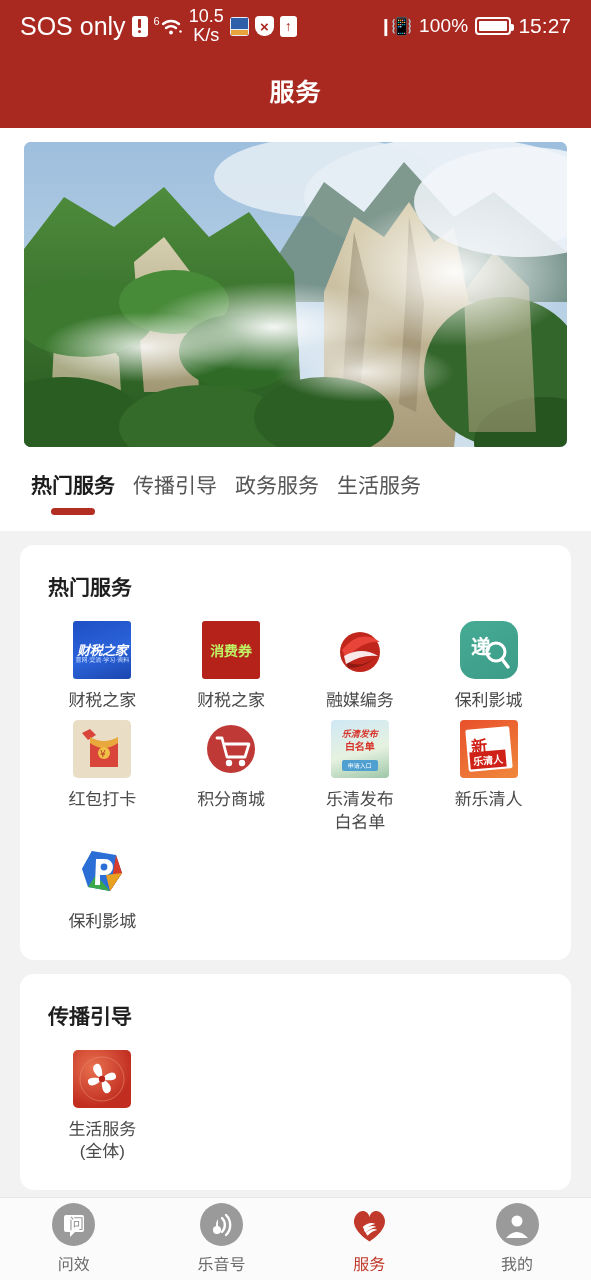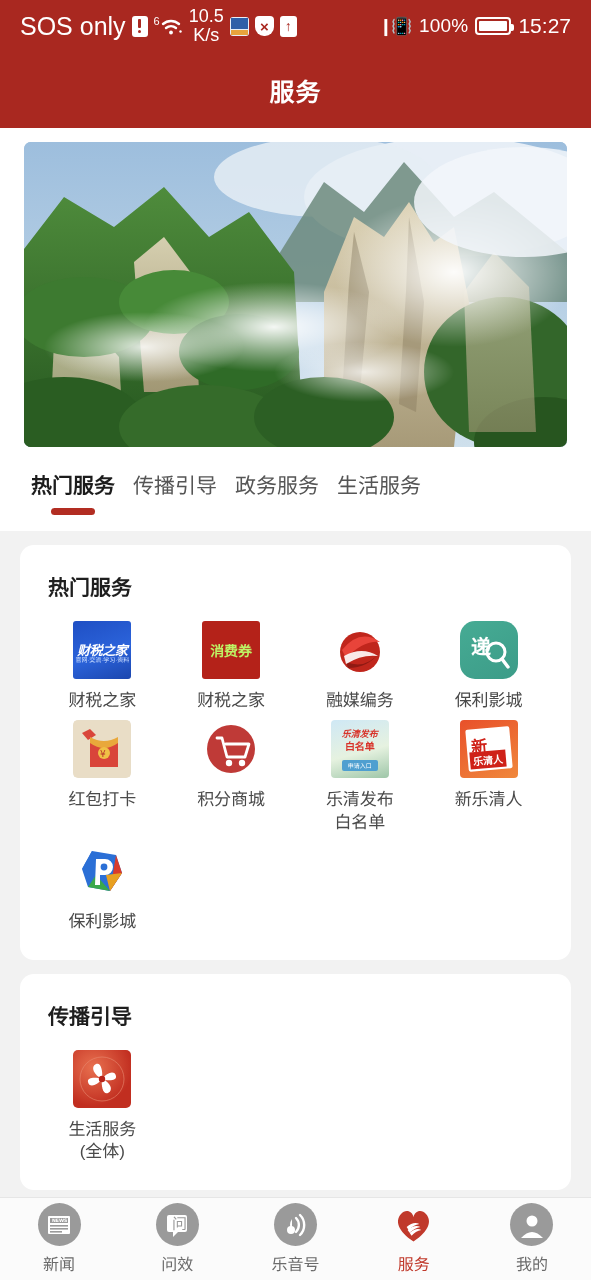--- a/index.html
+++ b/index.html
@@ -412,35 +412,20 @@
 (全体)</div>
         </div>
       </div>
     </div>
   </div>
 
 <div class="bottomnav" id="bottomnav">
     <div class="navitem">
       <div class="navcircle">
         <svg width="30" height="30" viewBox="0 0 30 30">
-          <rect x="4" y="6" width="22" height="18" fill="#fff" rx="1"></rect>
-          <rect x="6" y="8" width="18" height="5" fill="#9a9a9a"></rect>
-          <text x="8" y="12.3" font-size="4.6" fill="#fff" font-family="DejaVu Sans" font-weight="bold">NEWS</text>
-          <g fill="#9a9a9a">
-            <rect x="6" y="15" width="18" height="1.6"></rect>
-            <rect x="6" y="18" width="18" height="1.6"></rect>
-            <rect x="6" y="21" width="12" height="1.6"></rect>
-          </g>
-        </svg>
-      </div>
-      <div class="navlabel">新闻</div>
-    </div>
-    <div class="navitem">
-      <div class="navcircle">
-        <svg width="30" height="30" viewBox="0 0 30 30">
           <rect x="5" y="5" width="20" height="17" rx="2" fill="#fff"></rect>
           <path d="M11 22 l0 5 5 -5 z" fill="#fff"></path>
           <text x="10" y="19" font-size="15" fill="#9a9a9a" font-family="DejaVu Sans">问</text>
         </svg>
       </div>
       <div class="navlabel">问效</div>
     </div>
     <div class="navitem">
       <div class="navcircle">
         <svg width="32" height="32" viewBox="0 0 32 32">

